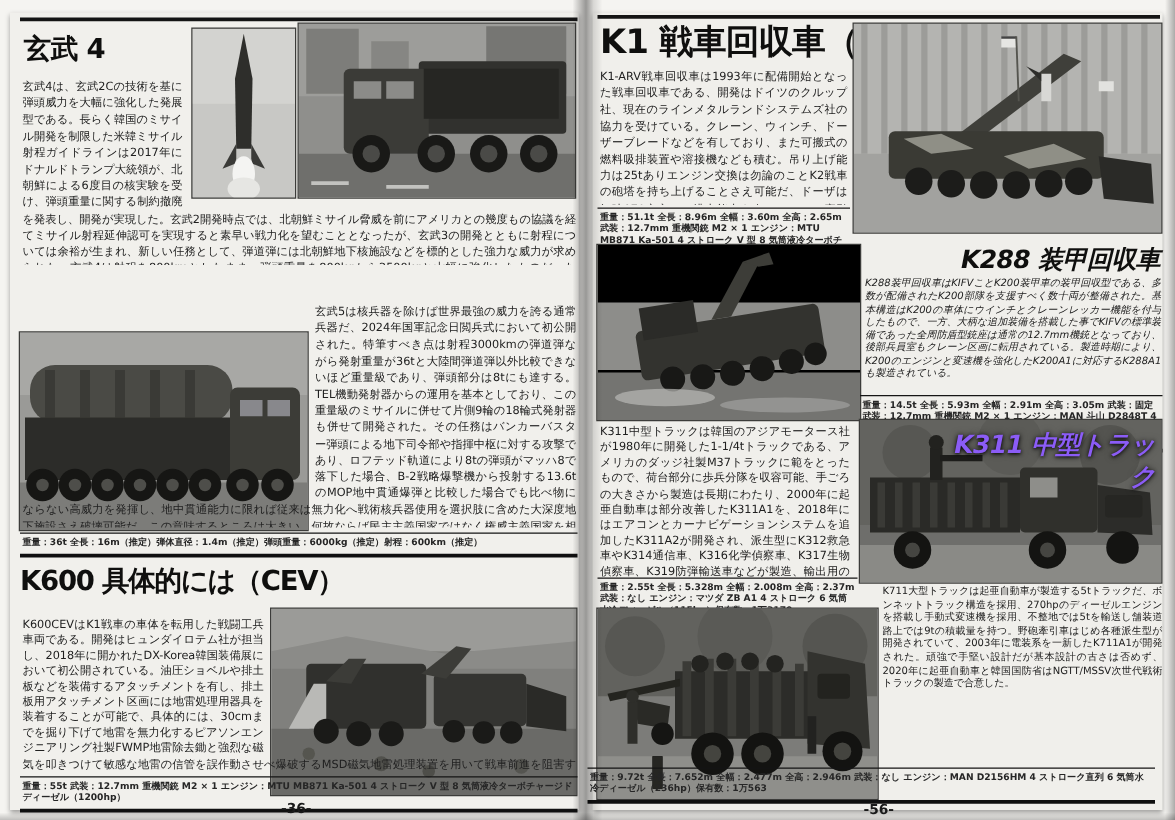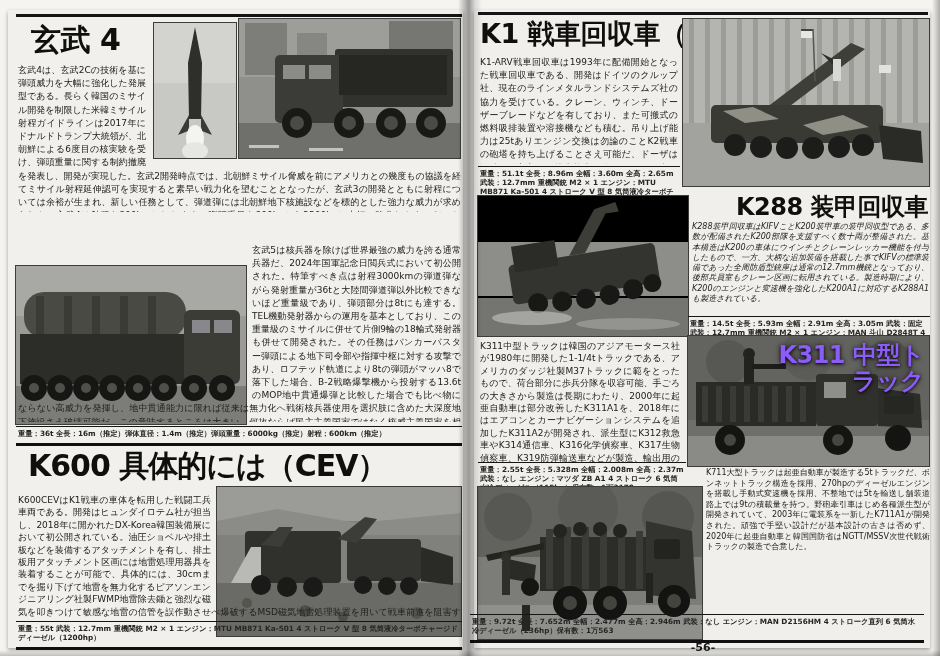--- a/index.html
+++ b/index.html
@@ -10,23 +10,23 @@
   .page-r{left:474px;width:456px;background:#f0efeb;}
   .gutter{position:absolute;left:458px;top:0;width:24px;height:656px;
           background:linear-gradient(to right,rgba(0,0,0,0) 0%,rgba(0,0,0,.38) 45%,rgba(0,0,0,.12) 70%,rgba(0,0,0,0) 100%);z-index:5;}
   .edge-r{position:absolute;right:0;top:0;width:8px;height:656px;
           background:linear-gradient(to right,rgba(0,0,0,0),rgba(0,0,0,.30));z-index:5;}
   .edge-b{position:absolute;left:0;bottom:0;width:940px;height:6px;
           background:linear-gradient(to bottom,rgba(0,0,0,0),rgba(0,0,0,.22));z-index:5;}
   .abs{position:absolute;}
   .rule-thick{background:#141414;height:3px;}
   h1,h2{margin:0;font-weight:bold;color:#0f0f0e;letter-spacing:-.5px;}
-  .t30{font-size:30px;line-height:32px;margin-left:12px;}
+  .t30{font-size:22px;line-height:32px;}
   .t28{font-size:27px;line-height:30px;}
-  .t26{font-size:24px;line-height:26px;}
+  .t26{font-size:20px;line-height:26px;font-style:italic;}
   .body-txt{font-size:9px;line-height:13.2px;text-align:justify;overflow:hidden;color:#202020;}
   .body-sm{font-size:8px;line-height:10.3px;text-align:justify;overflow:hidden;color:#202020;}
   .spacer-r{float:right;}
   .spacer-l{float:left;}
   .specbar{border-top:1.5px solid #151515;border-bottom:3px solid #101010;
            padding:3px 2px 4px 2px;font-size:7.3px;line-height:8.8px;font-weight:bold;
            color:#262626;overflow:hidden;text-align:left;background:transparent;}
   .pagenum{font-size:11px;font-weight:bold;text-align:center;color:#1a1a1a;}
   .photo{background:#b9b9b6;overflow:hidden;box-shadow:0 0 0 1px #3c3c3a;}
   .photo svg{display:block;}
@@ -162,20 +162,21 @@
 
   <div class="abs body-txt" style="left:18px;top:494px;width:443px;height:124px;line-height:12.4px;">
     <span class="spacer-r" style="width:250px;height:100px;"></span>
     <span>K600CEVはK1戦車の車体を転用した戦闘工兵車両である。開発はヒュンダイロテム社が担当し、2018年に開かれたDX-Korea韓国装備展において初公開されている。油圧ショベルや排土板などを装備するアタッチメントを有し、排土板用アタッチメント区画には地雷処理用器具を装着することが可能で、具体的には、30cmまでを掘り下げて地雷を無力化するピアソンエンジニアリング社製FWMP地雷除去鋤と強烈な磁気を叩きつけて敏感な地雷の信管を誤作動させべ爆破するMSD磁気地雷処理装置を用いて戦車前進を阻害する地雷原を啓開するとともに、啓開通路を表示するOMS経路表示機能なども装備されている。油圧ショベルのバケット機能は0.7立方mの土砂掘削能力を持つとともに、その揚重能力は2.5tあり、障害除去に際してのクレーンとしても使用可能だ、このほかに梱包爆薬を目標に設置しての障害除去にも転用可能である。</span>
   </div>
 
   <div class="abs specbar" style="left:16px;top:621px;width:442px;">
     <span>重量：55t 武装：12.7mm 重機関銃 M2 × 1 エンジン：MTU MB871 Ka-501 4 ストローク V 型 8 気筒液冷ターボチャージドディーゼル（1200hp）</span>
   </div>
 
+  <div class="abs pagenum" style="left:16px;top:640px;width:442px;">-36-</div>
 
   <div class="page page-r"></div>
 
   <div class="abs rule-thick" style="left:478px;top:12px;width:450px;"></div>
 
   <h2 class="abs t28" style="left:480px;top:19px;">K1 戦車回収車（ARV）</h2>
 
   <div class="abs photo" style="left:683px;top:19px;width:246px;height:167px;">
     <svg width="246" height="167" viewBox="0 0 246 167">
       <rect width="246" height="167" fill="#a9a9a6"></rect>

